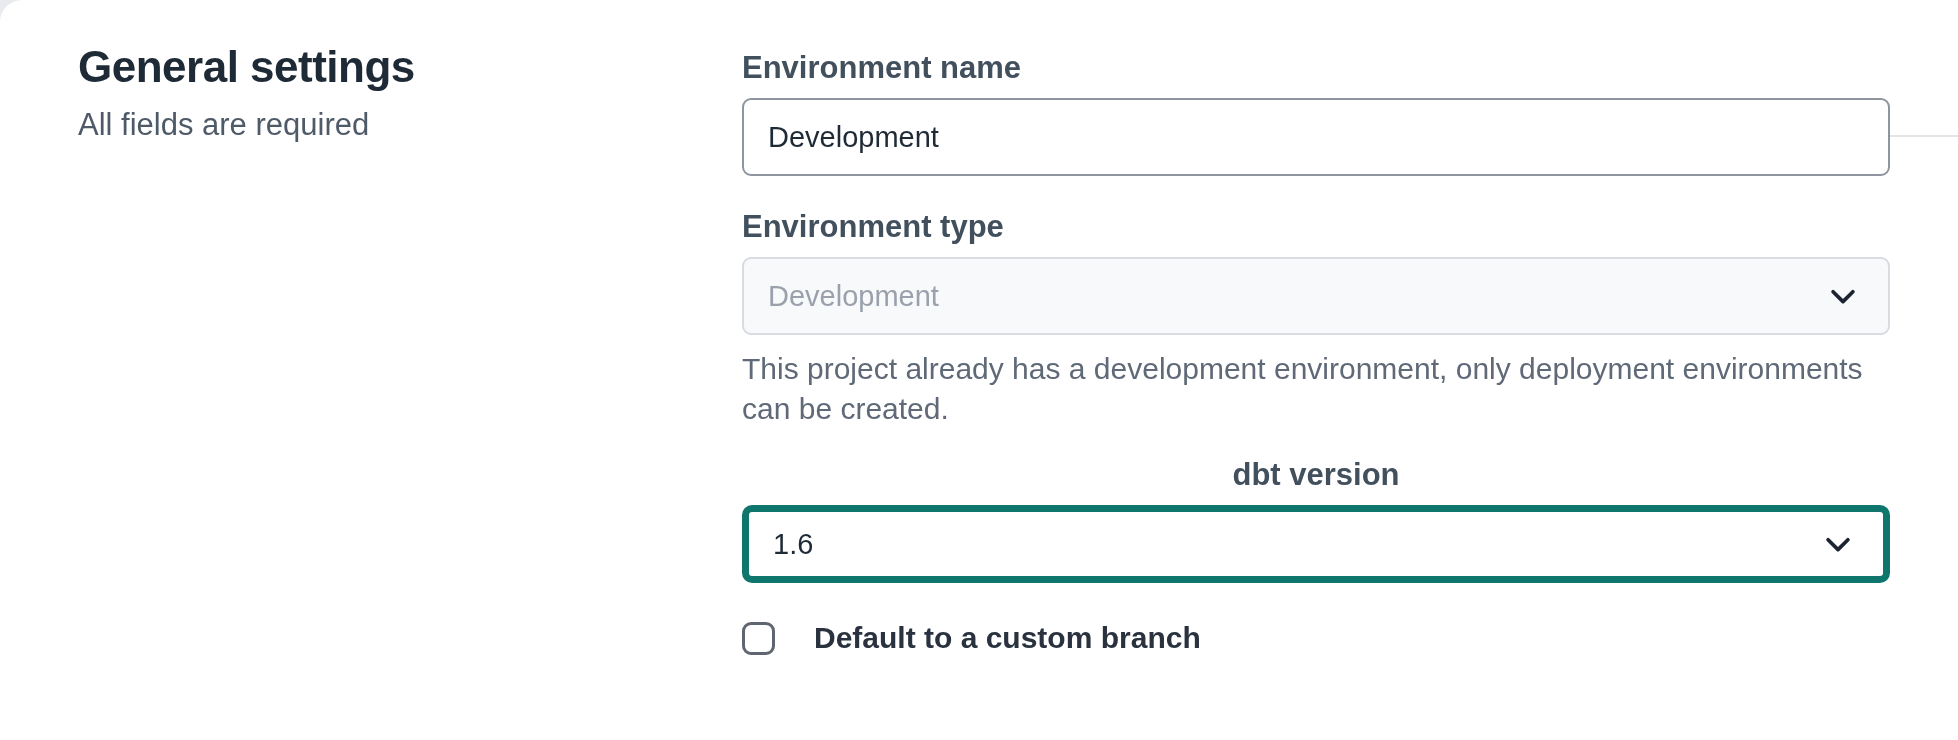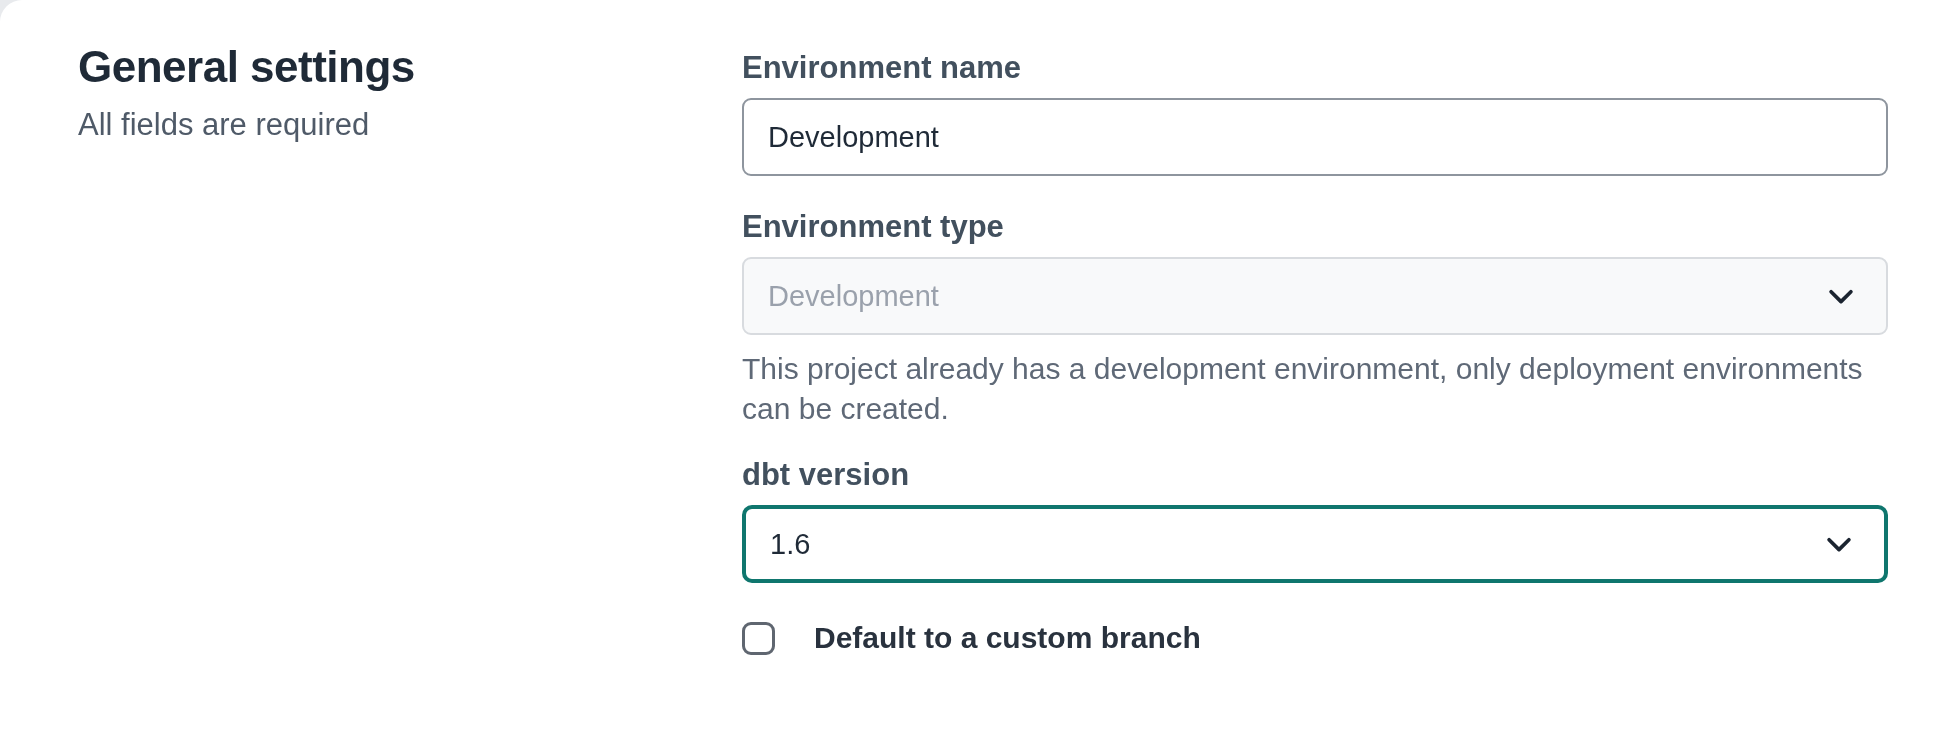--- a/index.html
+++ b/index.html
@@ -16,21 +16,20 @@
     position: absolute;
     inset: 0;
     background: #ffffff;
     border-top-left-radius: 22px;
   }
 
   .content {
     padding: 40px 70px 0 78px;
     height: 100%;
     display: flex;
-    flex-direction: column;
   }
 
   .columns {
     display: flex;
     flex-direction: row;
     flex: 0 0 auto;
   }
 
   
   .left-col {
@@ -104,36 +103,36 @@
 
   .select-disabled {
     background: #f8f9fa;
     border: 2px solid #d8dbdf;
     color: #9aa1ac;
     cursor: default;
   }
 
   .select-focused {
     background: #ffffff;
-    border: 4px solid #0f766e;
+    border: 7px solid #0f766e;
     border-radius: 10px;
     color: #1f2a37;
     cursor: pointer;
   }
 
   .help-text {
     margin-top: 14px;
     font-size: 30px;
     line-height: 40px;
     color: #5f6977;
     max-width: 1156px;
   }
 
   .field-group { margin-top: 33px; }
-  .field-group-version { margin-top: 28px; }
+  .field-group-version { margin-top: 28px; text-align: center; }
 
   .checkbox-row {
     margin-top: 38px;
     display: flex;
     align-items: center;
   }
   .checkbox {
     width: 33px;
     height: 33px;
     border: 3px solid #5f6670;

